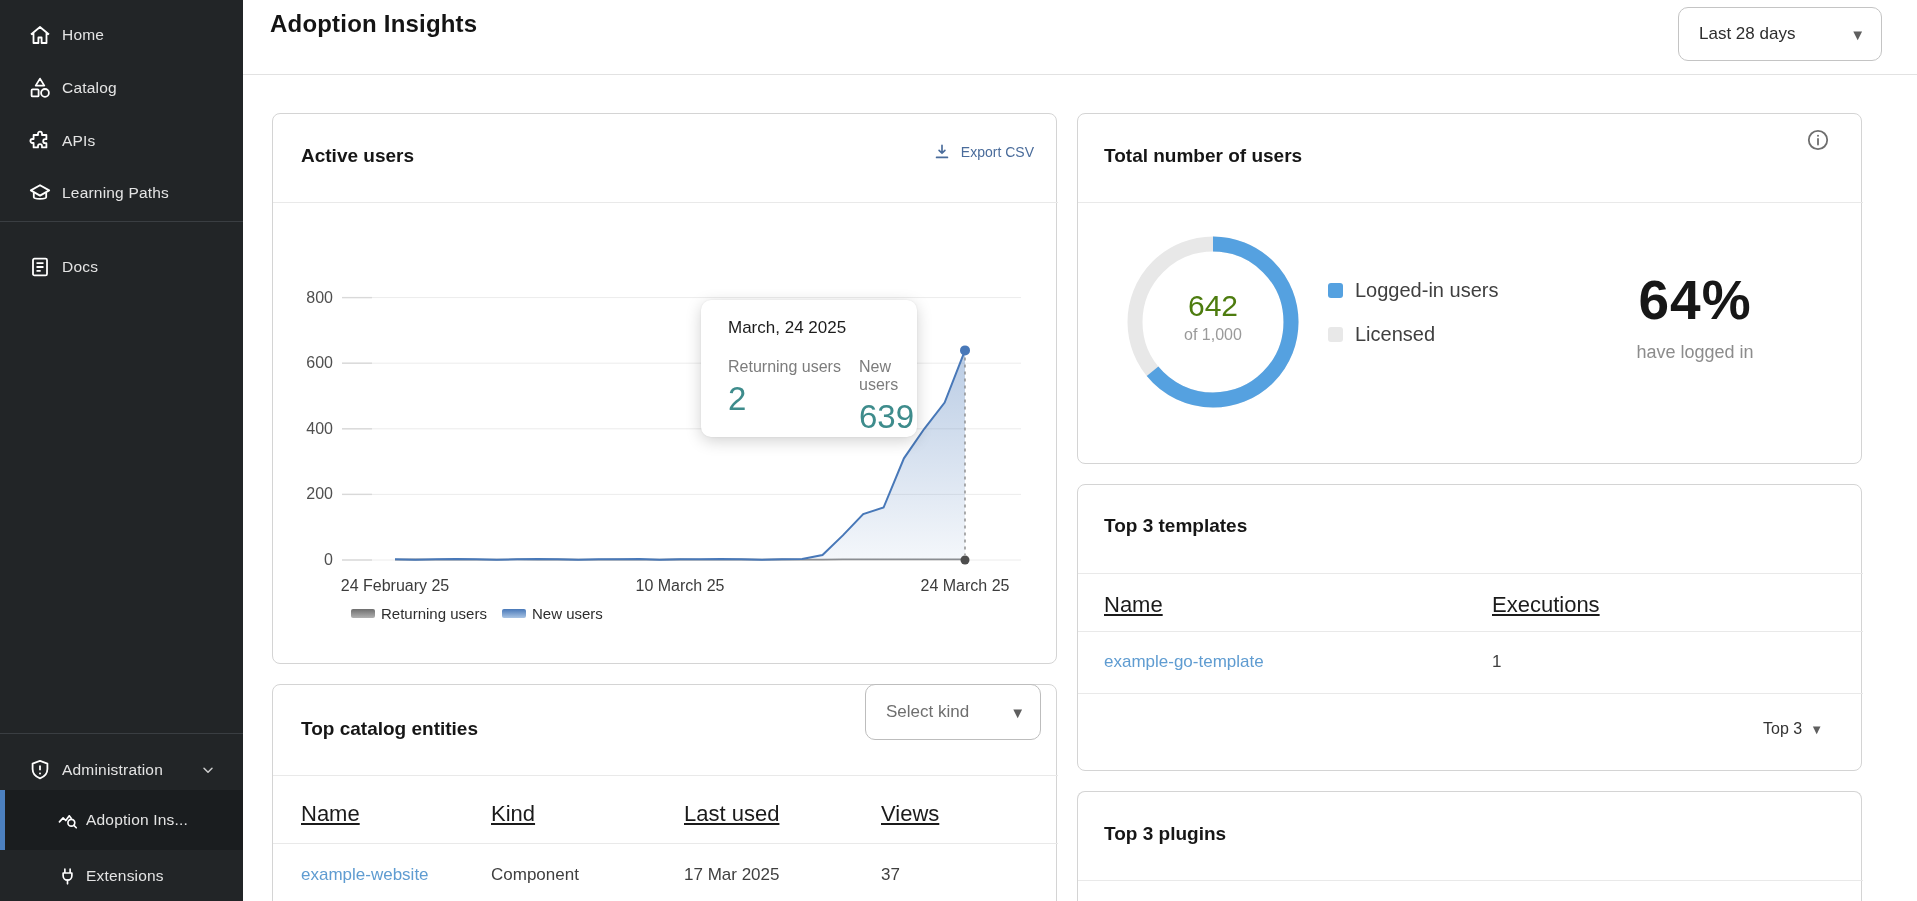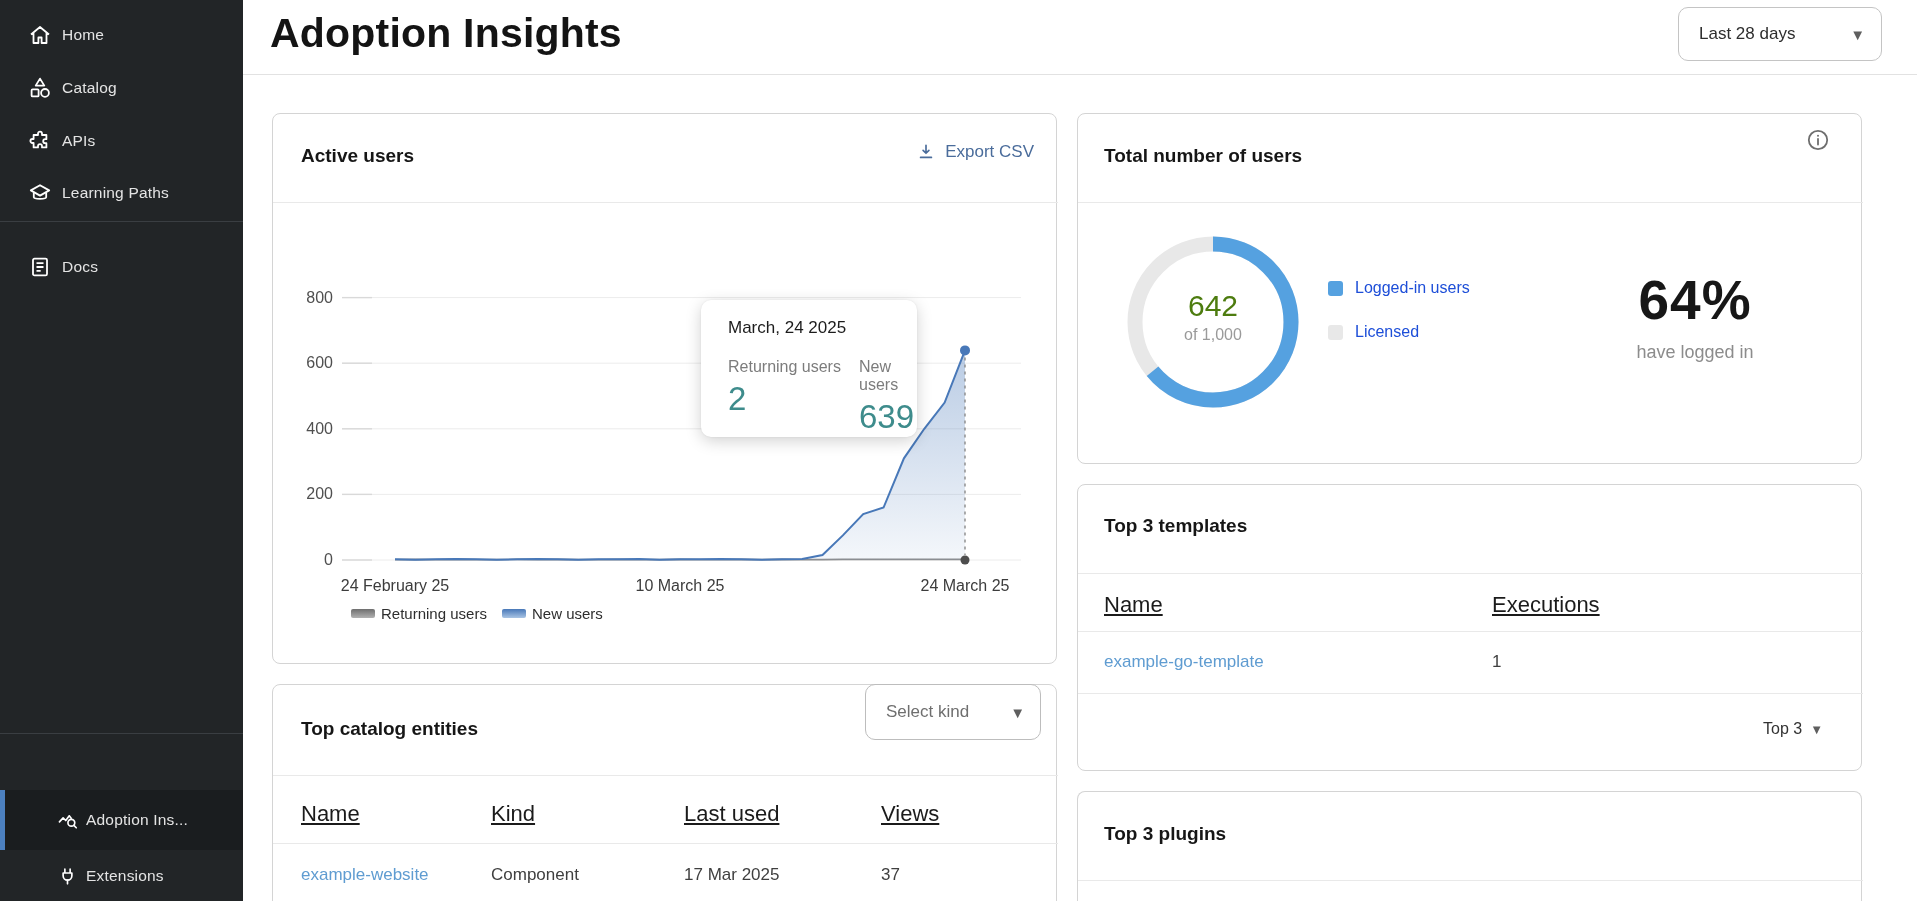--- a/index.html
+++ b/index.html
@@ -10,56 +10,56 @@
   .sb-item{position:absolute;left:0;width:243px;height:52px;display:flex;align-items:center;color:#e4e4e4;cursor:pointer;}
   .sb-item .ic{position:absolute;left:28px;width:24px;height:24px;color:#ffffff;}
   .sb-item .lbl{position:absolute;left:62px;font-size:15.5px;font-weight:500;letter-spacing:.2px;}
   .sb-sub .ic{left:57px;width:21px;height:21px;}
   .sb-sub .lbl{left:86px;}
   .sb-divider{position:absolute;left:0;width:243px;height:1px;background:#3a3e42;}
   #sb-selected-bg{left:0;top:790px;width:243px;height:60px;background:#1a1d1f;}
   #sb-selected-bar{left:0;top:790px;width:5px;height:60px;background:var(--selected-indicator);}
   .chev{position:absolute;left:200px;width:16px;height:16px;color:#cfcfcf;}
   
-  #page-title{left:270px;top:10px;font-size:41px;font-weight:700;color:#141414;letter-spacing:.2px;}
+  #page-title{left:270px;top:10px;font-size:24px;font-weight:700;color:#141414;letter-spacing:.2px;}
   #range-select{left:1678px;top:7px;width:204px;height:54px;border:1px solid #c4c4c4;border-radius:10px;
     background:#fff;display:flex;align-items:center;cursor:pointer;box-sizing:border-box;}
   #range-select .val{margin-left:20px;font-size:17px;color:#2e2e2e;}
   #range-select .caret{position:absolute;right:16px;color:#5f5f5f;font-size:15px;}
   #header-divider{left:243px;top:74px;width:1674px;height:1px;background:#e2e2e2;}
   
   .card{position:absolute;background:#fff;border:1px solid #d4d4d4;border-radius:8px;box-sizing:border-box;margin-top:16px;}
   .card-title{position:absolute;font-size:19px;font-weight:700;color:#161616;}
   .hline{position:absolute;height:1px;background:#e9e9e9;}
   .th{position:absolute;font-size:22px;font-weight:500;color:#1b1b1b;text-decoration:underline;}
   .td{position:absolute;font-size:17px;color:#3f3f3f;}
   .link{color:var(--link);cursor:pointer;}
   .caret-sm{color:#5f5f5f;font-size:13px;}
   
   #export-btn{position:absolute;right:22px;top:28px;display:flex;align-items:center;gap:9px;
-    color:var(--export-blue);font-size:17px;font-weight:500;cursor:pointer;}
+    color:var(--export-blue);font-size:14px;font-weight:500;cursor:pointer;}
   #summary{position:absolute;left:30px;top:113px;font-size:18px;color:#3a3a3a;}
   #summary b{color:#161616;font-weight:700;}
   text.ytick{font-family:"Liberation Sans",sans-serif;font-size:16px;fill:#4f4f4f;}
   text.xtick{font-family:"Liberation Sans",sans-serif;font-size:16px;fill:#3c3c3c;}
   text.legendtxt{font-family:"Liberation Sans",sans-serif;font-size:15px;fill:#2e2e2e;}
   
   #tooltip{left:701px;top:300px;width:216px;height:137px;background:#fff;border-radius:10px;
     box-shadow:0 4px 16px rgba(0,0,0,.18),0 0 2px rgba(0,0,0,.08);z-index:5;}
   #tooltip .tt-title{position:absolute;left:27px;top:18px;font-size:17px;font-weight:500;color:#1c1c1c;}
   .tt-col{position:absolute;top:58px;}
   .tt-label{font-size:16px;color:#7c7c7c;}
   .tt-value{margin-top:4px;font-size:33px;color:var(--teal);}
   
   #donut-center{left:1140px;top:289px;width:146px;text-align:center;}
   #donut-center .big{font-size:30px;color:#4d7c0f;}
   #donut-center .sub{margin-top:3px;font-size:16px;color:#9a9a9a;}
   .du-legend-row{position:absolute;left:1328px;display:flex;align-items:center;gap:12px;}
   .du-swatch{width:15px;height:15px;border-radius:3px;}
-  .du-lbl{font-size:16px;color:#1d4ed8;}
+  .du-lbl{font-size:20px;color:#404040;}
   #pct-block{left:1580px;top:268px;width:230px;text-align:center;}
   #pct-block .pct{font-size:55px;font-weight:700;color:#171717;letter-spacing:1px;}
   #pct-block .cap{margin-top:10px;font-size:18px;color:#8c8c8c;}
   #info-icon{left:1806px;top:128px;width:24px;height:24px;color:#6e6e6e;cursor:pointer;}
   
   #kind-select{left:865px;top:684px;width:176px;height:56px;border:1px solid #bdbdbd;border-radius:10px;
     background:#fff;display:flex;align-items:center;cursor:pointer;box-sizing:border-box;}
   #kind-select .ph{margin-left:20px;font-size:17px;color:#6f6f6f;}
   #kind-select .caret{position:absolute;right:15px;color:#5f5f5f;font-size:15px;}
 </style>
@@ -110,20 +110,35 @@
     <span class="ic">
       <svg viewBox="0 0 24 24" fill="none" stroke="currentColor" stroke-width="1.8" stroke-linejoin="round">
           <rect x="5" y="3.6" width="14" height="16.8" rx="1.5"></rect>
           <path d="M8.5 8.2h7M8.5 12h7M8.5 15.8h4.2"></path>
         </svg>
     </span>
     <span class="lbl">Docs</span>
   </div>
 
   <div class="sb-divider" style="top:733px"></div>
+  <div class="sb-item" style="top:744px">
+    <span class="ic">
+      <svg viewBox="0 0 24 24" fill="none" stroke="currentColor" stroke-width="1.8" stroke-linejoin="round">
+          <path d="M12 2.9 19.4 5.6v5.5c0 4.6-3.1 7.8-7.4 9.2-4.3-1.4-7.4-4.6-7.4-9.2V5.6z"></path>
+          <path d="M12 7.4v4.8"></path>
+          <circle cx="12" cy="15.4" r="1" fill="currentColor" stroke="none"></circle>
+        </svg>
+    </span>
+    <span class="lbl">Administration</span>
+    <span class="chev">
+      <svg viewBox="0 0 24 24" fill="none" stroke="currentColor" stroke-width="2.2" stroke-linecap="round" stroke-linejoin="round">
+          <path d="M6 9.5l6 6 6-6"></path>
+        </svg>
+    </span>
+  </div>
   <div class="sb-item sb-sub" style="top:794px;height:52px">
     <span class="ic">
       <svg viewBox="0 0 24 24" fill="none" stroke="currentColor" stroke-width="1.9" stroke-linecap="round" stroke-linejoin="round">
           <path d="M2.8 13.6 7 9l3 3 4-5.4 2.2 2.8"></path>
           <circle cx="16.4" cy="14.6" r="3.9"></circle>
           <path d="M19.3 17.6 22 20.3"></path>
         </svg>
     </span>
     <span class="lbl">Adoption Ins...</span>
   </div>

